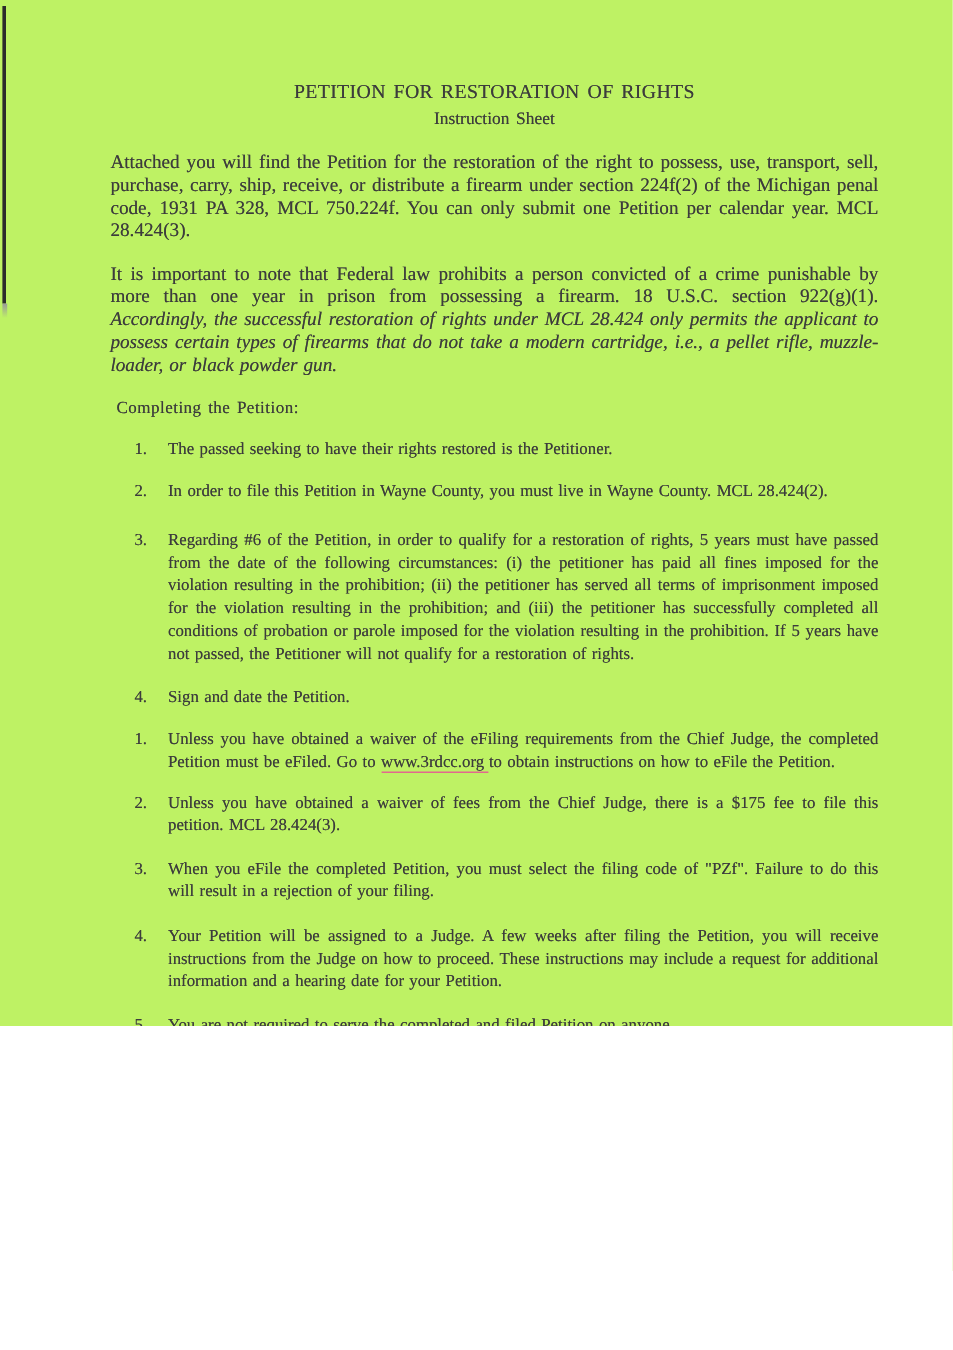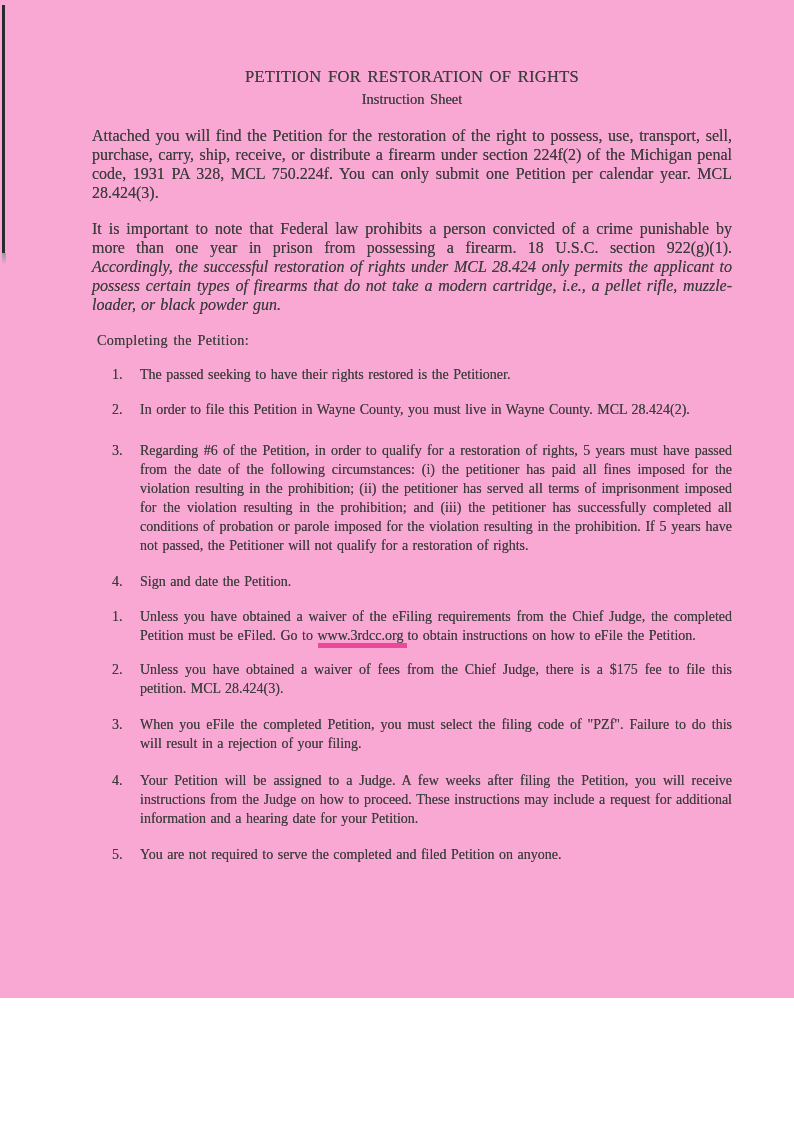--- a/index.html
+++ b/index.html
@@ -3,22 +3,22 @@
 <meta charset="utf-8">
 <style>
   html, body {
     margin: 0;
     padding: 0;
     background: #ffffff;
   }
   .page {
     position: relative;
     width: 794px;
-    height: 998px;
-    background: #f9a8d4;
+    height: 855px;
+    background: #bef264;
     overflow: hidden;
     font-family: "Liberation Serif", "DejaVu Serif", serif;
     color: #3c3c3c;
     text-shadow: 0 0 0.45px rgba(62,62,62,0.75);
   }
   
   .scan-line-top {
     position: absolute;
     left: 2px;
     top: 5px;
@@ -92,21 +92,21 @@
   }
   .li-text {
     flex: 1;
     text-align: justify;
     word-spacing: 1px;
   }
   .italic { font-style: italic; }
   .doc-link {
     color: inherit;
     text-decoration: none;
-    border-bottom: 5px solid #ec4899;
+    border-bottom: 1px solid #ec4899;
     padding-right: 4px;
   }
   
   .list-completing .list-item:nth-of-type(1) { margin-top: 15px; }
   .list-completing .list-item:nth-of-type(2) { margin-top: 16px; }
   .list-completing .list-item:nth-of-type(3) { margin-top: 22px; }
   .list-completing .list-item:nth-of-type(4) { margin-top: 17px; }
   .list-efiling .list-item:nth-of-type(1) { margin-top: 16px; }
   .list-efiling .list-item:nth-of-type(2) { margin-top: 15px; }
   .list-efiling .list-item:nth-of-type(3) { margin-top: 17px; }

